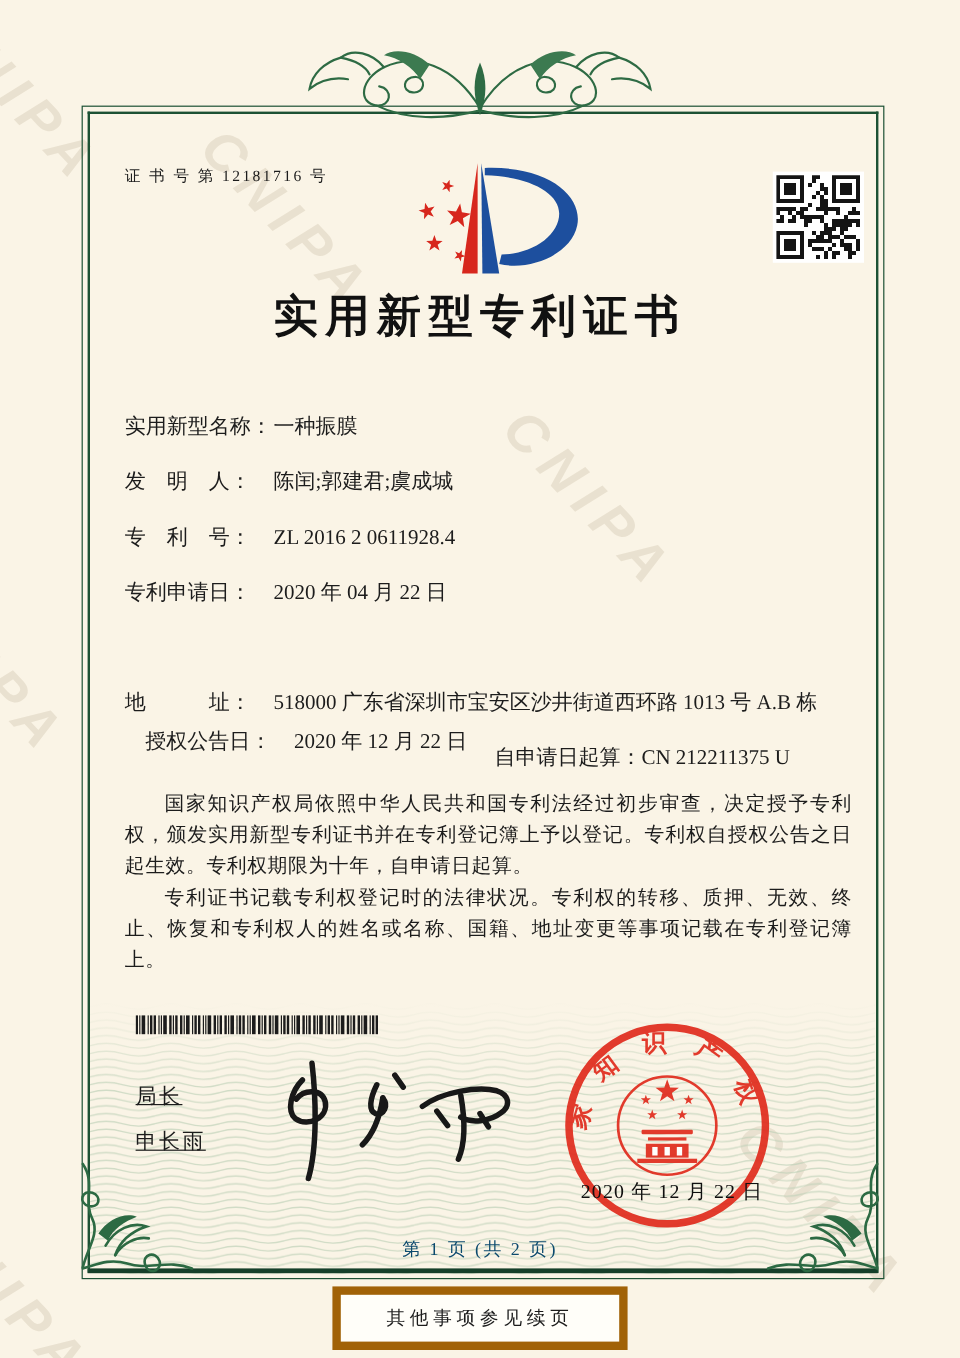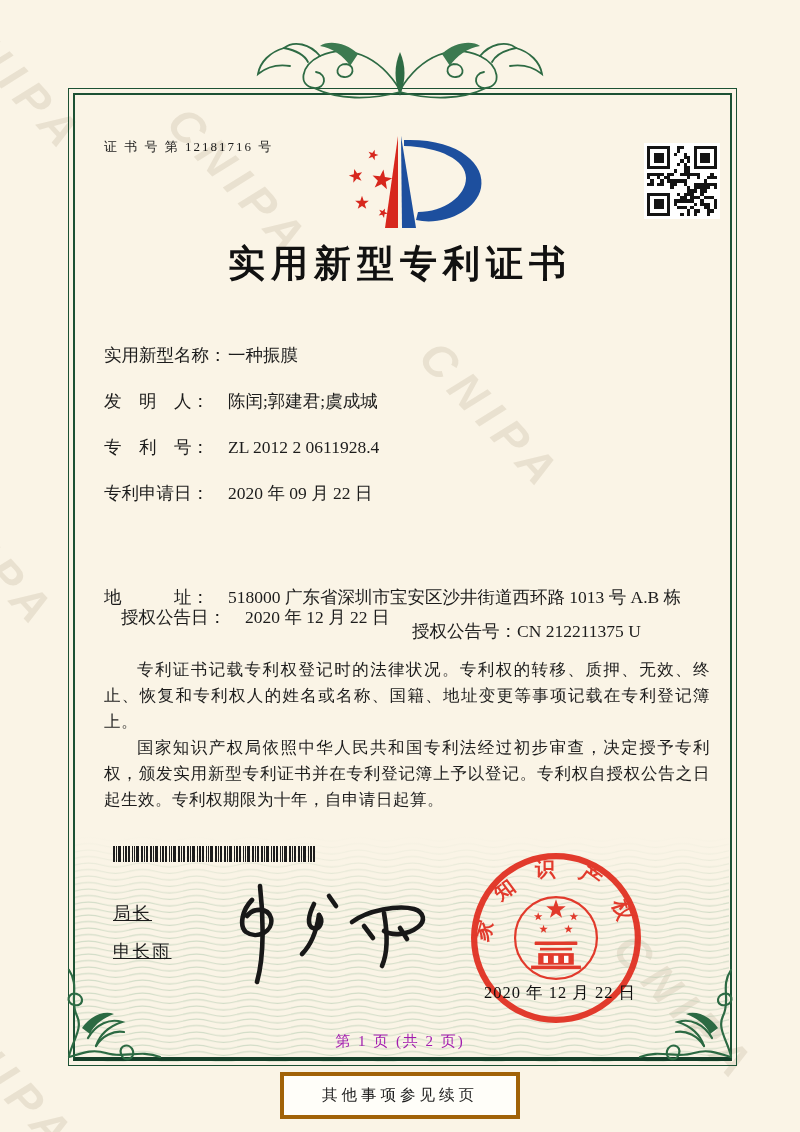--- a/index.html
+++ b/index.html
@@ -47,23 +47,23 @@
     font-size:16.5px; line-height:26px; text-align:justify; letter-spacing:0.5px; }
   .body-text p { text-indent:2em; margin:0; }
   .barcode { position:absolute; left:113px; top:846px; width:208px; height:16px; }
   .sig-label { position:absolute; left:113px; font-size:17.5px; letter-spacing:2px;text-decoration:underline; }
   .sig-svg { position:absolute; left:212px; top:880px; width:230px; height:108px; }
   .seal { position:absolute; left:467px; top:849px; width:178px; height:178px; z-index:5;
     opacity:0.92; mix-blend-mode:multiply; }
   .seal-date { position:absolute; left:472px; top:982px; width:176px; text-align:center;
     font-size:16.5px; color:#101010; z-index:6; letter-spacing:1px; }
   .page-num { position:absolute; left:0; top:1032px; width:100%; text-align:center;
-    font-size:15px; letter-spacing:2px; color:#a21caf; }
+    font-size:15px; letter-spacing:2px; color:#0c4a6e; }
   .cont-box { position:absolute; left:50%; top:1072px; transform:translateX(-50%);
-    background:#fffef9; border:4px solid #a16207; padding:9px 38px; font-size:15.5px;
+    background:#fffef9; border:7px solid #a16207; padding:9px 38px; font-size:15.5px;
     letter-spacing:4px; z-index:4; white-space:nowrap; }
 </style>
 </head>
 <body>
 
 <div class="page">
 
   <div class="wm" style="left:-30px; top:-8px;">CNIPA</div>
   <div class="wm" style="left:196px; top:96px;">CNIPA</div>
   <div class="wm" style="left:448px; top:330px;">CNIPA</div>
@@ -372,38 +372,38 @@
 
     <div class="title">实用新型专利证书</div>
 
     <div class="field" style="top:343px;">
       <span class="lbl">实用新型名称：</span><span class="val">一种振膜</span>
     </div>
     <div class="field" style="top:389px;">
       <span class="lbl">发　明　人：</span><span class="val">陈闰;郭建君;虞成城</span>
     </div>
     <div class="field" style="top:435px;">
-      <span class="lbl">专　利　号：</span><span class="val">ZL 2012 2 0611928.4</span>
+      <span class="lbl">专　利　号：</span><span class="val">ZL 2016 2 0611928.4</span>
     </div>
     <div class="field" style="top:481px;">
-      <span class="lbl">专利申请日：</span><span class="val">2020 年 09 月 22 日</span>
-    </div>
-    <div class="field" style="top:573px;margin-top:12px;">
+      <span class="lbl">专利申请日：</span><span class="val">2020 年 04 月 22 日</span>
+    </div>
+    <div class="field" style="top:573px;">
       <span class="lbl">地　　　址：</span><span class="val">518000 广东省深圳市宝安区沙井街道西环路 1013 号 A.B 栋</span>
     </div>
     <div class="field" style="top:605px;margin-left:17px;">
       <span class="lbl">授权公告日：</span><span class="val">2020 年 12 月 22 日</span>
     </div>
     <div class="field2" style="top:619px;">
-      <span>授权公告号：</span><span class="val">CN 212211375 U</span>
+      <span>自申请日起算：</span><span class="val">CN 212211375 U</span>
     </div>
 
     <div class="body-text">
+      <p>国家知识产权局依照中华人民共和国专利法经过初步审查，决定授予专利权，颁发实用新型专利证书并在专利登记簿上予以登记。专利权自授权公告之日起生效。专利权期限为十年，自申请日起算。</p>
       <p>专利证书记载专利权登记时的法律状况。专利权的转移、质押、无效、终止、恢复和专利权人的姓名或名称、国籍、地址变更等事项记载在专利登记簿上。</p>
-      <p>国家知识产权局依照中华人民共和国专利法经过初步审查，决定授予专利权，颁发实用新型专利证书并在专利登记簿上予以登记。专利权自授权公告之日起生效。专利权期限为十年，自申请日起算。</p>
     </div>
 
     <svg class="barcode" id="barcode-svg" viewBox="0 0 208 16" preserveAspectRatio="none">
         <rect x="0" y="0" width="2" height="16" fill="#1c1c1c"></rect>
         <rect x="3" y="0" width="1" height="16" fill="#1c1c1c"></rect>
         <rect x="5" y="0" width="3" height="16" fill="#1c1c1c"></rect>
         <rect x="10" y="0" width="1" height="16" fill="#1c1c1c"></rect>
         <rect x="12" y="0" width="2" height="16" fill="#1c1c1c"></rect>
         <rect x="15" y="0" width="2" height="16" fill="#1c1c1c"></rect>
         <rect x="19" y="0" width="1" height="16" fill="#1c1c1c"></rect>

